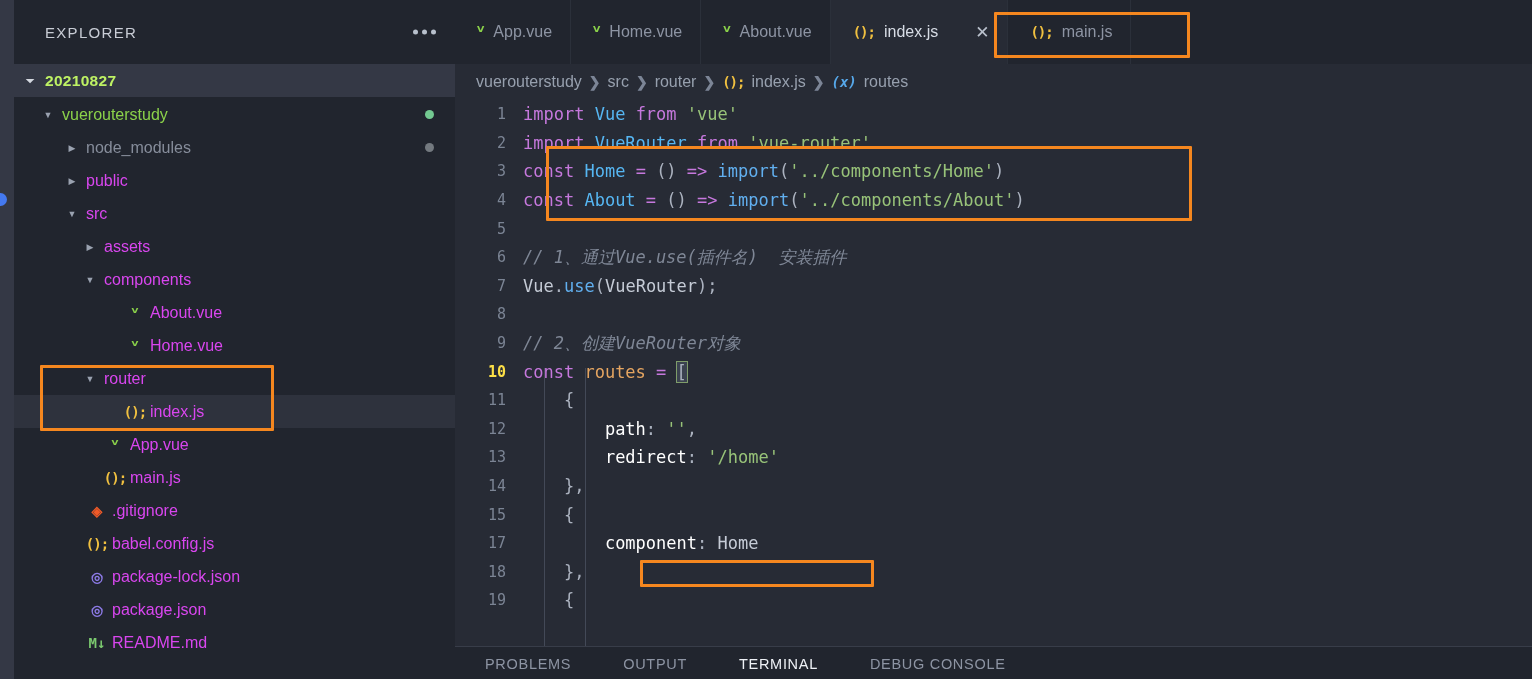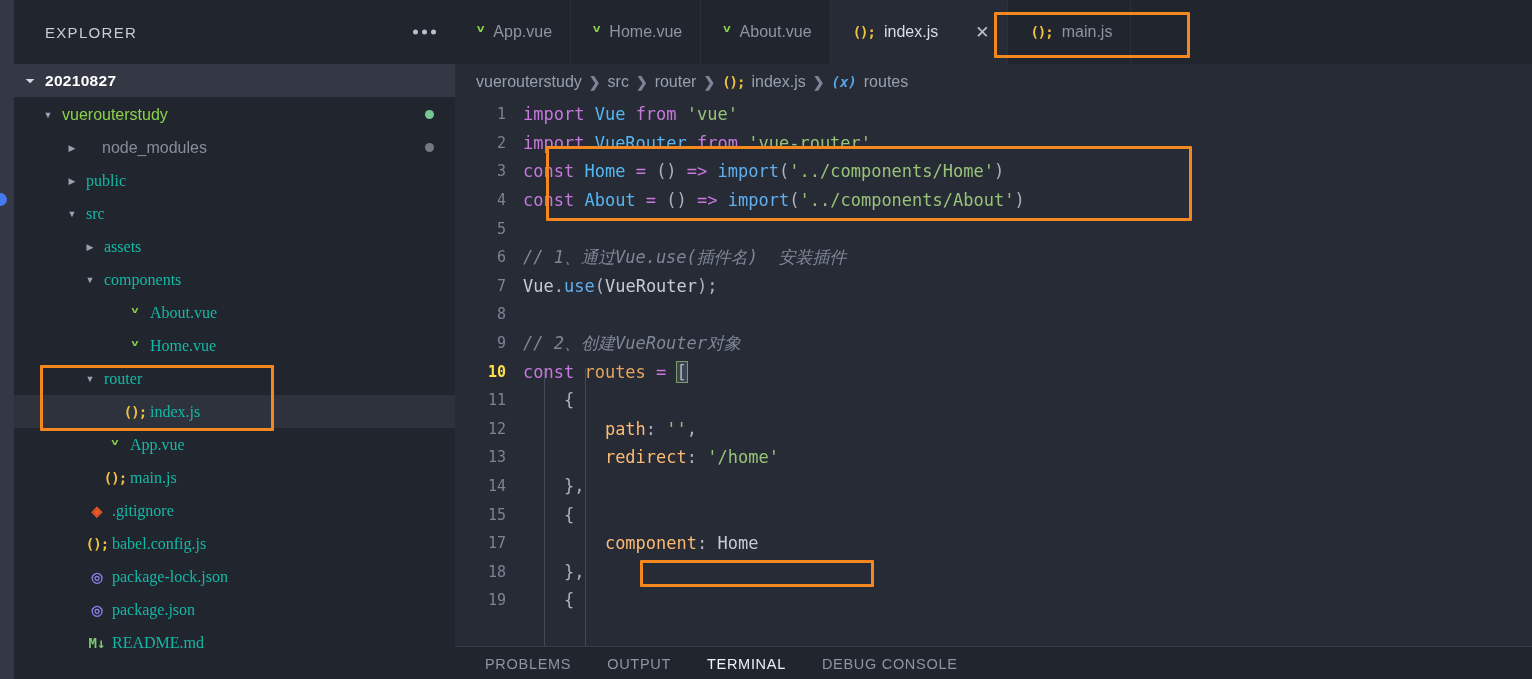--- a/index.html
+++ b/index.html
@@ -39,21 +39,21 @@
     position: absolute; right: 19px; top: 50%; transform: translateY(-50%);
     display: flex; gap: 4px; cursor: pointer;
   }
   .sidebar-dots i { width: 5px; height: 5px; border-radius: 50%; background: #b8c0cc; display:block; }
 
   .tree-root {
     height: 33px; display: flex; align-items: center;
     background: #343845; padding-left: 8px; gap: 7px;
   }
   .tree-root .chev { color: #d4d8e0; font-size: 12px; width: 16px; text-align:center; }
-  .tree-root .name { color: #ffffff; font-size: 15.5px; font-weight: bold; letter-spacing: .3px; }
+  .tree-root .name { color: #bef264; font-size: 15.5px; font-weight: bold; letter-spacing: .3px; }
 
   .tree { padding-top: 1px; }
   .row {
     height: 33px; display: flex; align-items: center; position: relative;
     font-size: 16px; color: #ccd2dc; white-space: nowrap;
   }
   .row.sel { background: #2e323d; }
   .row .arrow {
     width: 16px; text-align: center; font-size: 9px; color: #9aa2b0; flex: none;
     margin-right: 4px;
@@ -63,22 +63,22 @@
   .row .ico { width: 26px; flex: none; text-align: center; font-size: 14px; font-weight: bold; }
   .row .lbl { padding-left: 2px; }
   .row .dot {
     position: absolute; right: 21px; width: 9px; height: 9px; border-radius: 50%;
   }
   .ico-vue { color: #8bd24a; font-family: "DejaVu Sans", sans-serif; font-size: 15px; }
   .ico-js  { color: #f0c040; font-family: "DejaVu Sans Mono", monospace; font-size: 14px; letter-spacing:-1px;}
   .ico-git { color: #f05a28; font-size: 15px; }
   .ico-json{ color: #8c7ae6; font-size: 15px; }
   .ico-md  { color: #7bc96f; font-size: 13px; font-family: "DejaVu Sans Mono", monospace; }
-  .folderish { color: #14b8a6; font-family: Liberation Serif, serif; }
-  .muted { color: #868d9b; margin-left: 16px; }
+  .folderish { color: #d946ef; }
+  .muted { color: #868d9b; }
   .greenish { color: #8bd24a; }
 
   .indent-1 { padding-left: 26px; }
   .indent-2 { padding-left: 50px; }
   .indent-3 { padding-left: 68px; }
   .indent-4 { padding-left: 88px; }
 
   
   .editor { position: absolute; left: 455px; top: 0; right: 0; bottom: 0; background: #21252e; }
 
@@ -110,35 +110,35 @@
     font-family: "DejaVu Sans Mono", monospace; font-size: 17px; white-space: pre; }
   .gut { width: 68px; text-align: right; padding-right: 17px; color: #7b8494; flex: none; font-size: 15px; }
   .gut.cur { color: #fde047; font-weight: bold; }
   .ctxt { color: #c5cbd6; position: relative; }
   .ind-guide { color: #4f5564; }
 
   .k-kw   { color: #c678dd; }
   .k-var  { color: #56b6f2; }
   .k-fn   { color: #61afef; }
   .k-str  { color: #98c379; }
-  .k-prop { color: #fdba74; }
+  .k-prop { color: #ffffff; }
   .k-op   { color: #c678dd; }
   .k-punc { color: #abb2bf; }
   .k-cmt  { color: #7f8796; font-style: italic; }
   .k-plain{ color: #c5cbd6; }
   .k-orng { color: #e5a561; }
 
   .cursor-box { outline: 1px solid #7f9d6a; background: #3b4250; }
 
   
   .panel {
     position: absolute; left: 0; right: 0; bottom: 0; height: 33px;
     background: #21252e; border-top: 1px solid #383d49;
   }
-  .panel-tabs { display: flex; align-items: center; height: 33px; padding-left: 30px; gap: 36px; }
+  .panel-tabs { display: flex; align-items: center; height: 33px; padding-left: 30px; gap: 52px; }
   .panel-tab {
     font-size: 14.5px; letter-spacing: .7px; color: #8d94a3; cursor: pointer;
     height: 33px; display: flex; align-items: center; position: relative;
   }
   .panel-tab.active { color: #eef1f6; }
   .panel-tab.active::after {
     content: ""; position: absolute; left: 0; right: 0; bottom: 0; height: 1px; background: #e3e7ee;
   }
 
   

